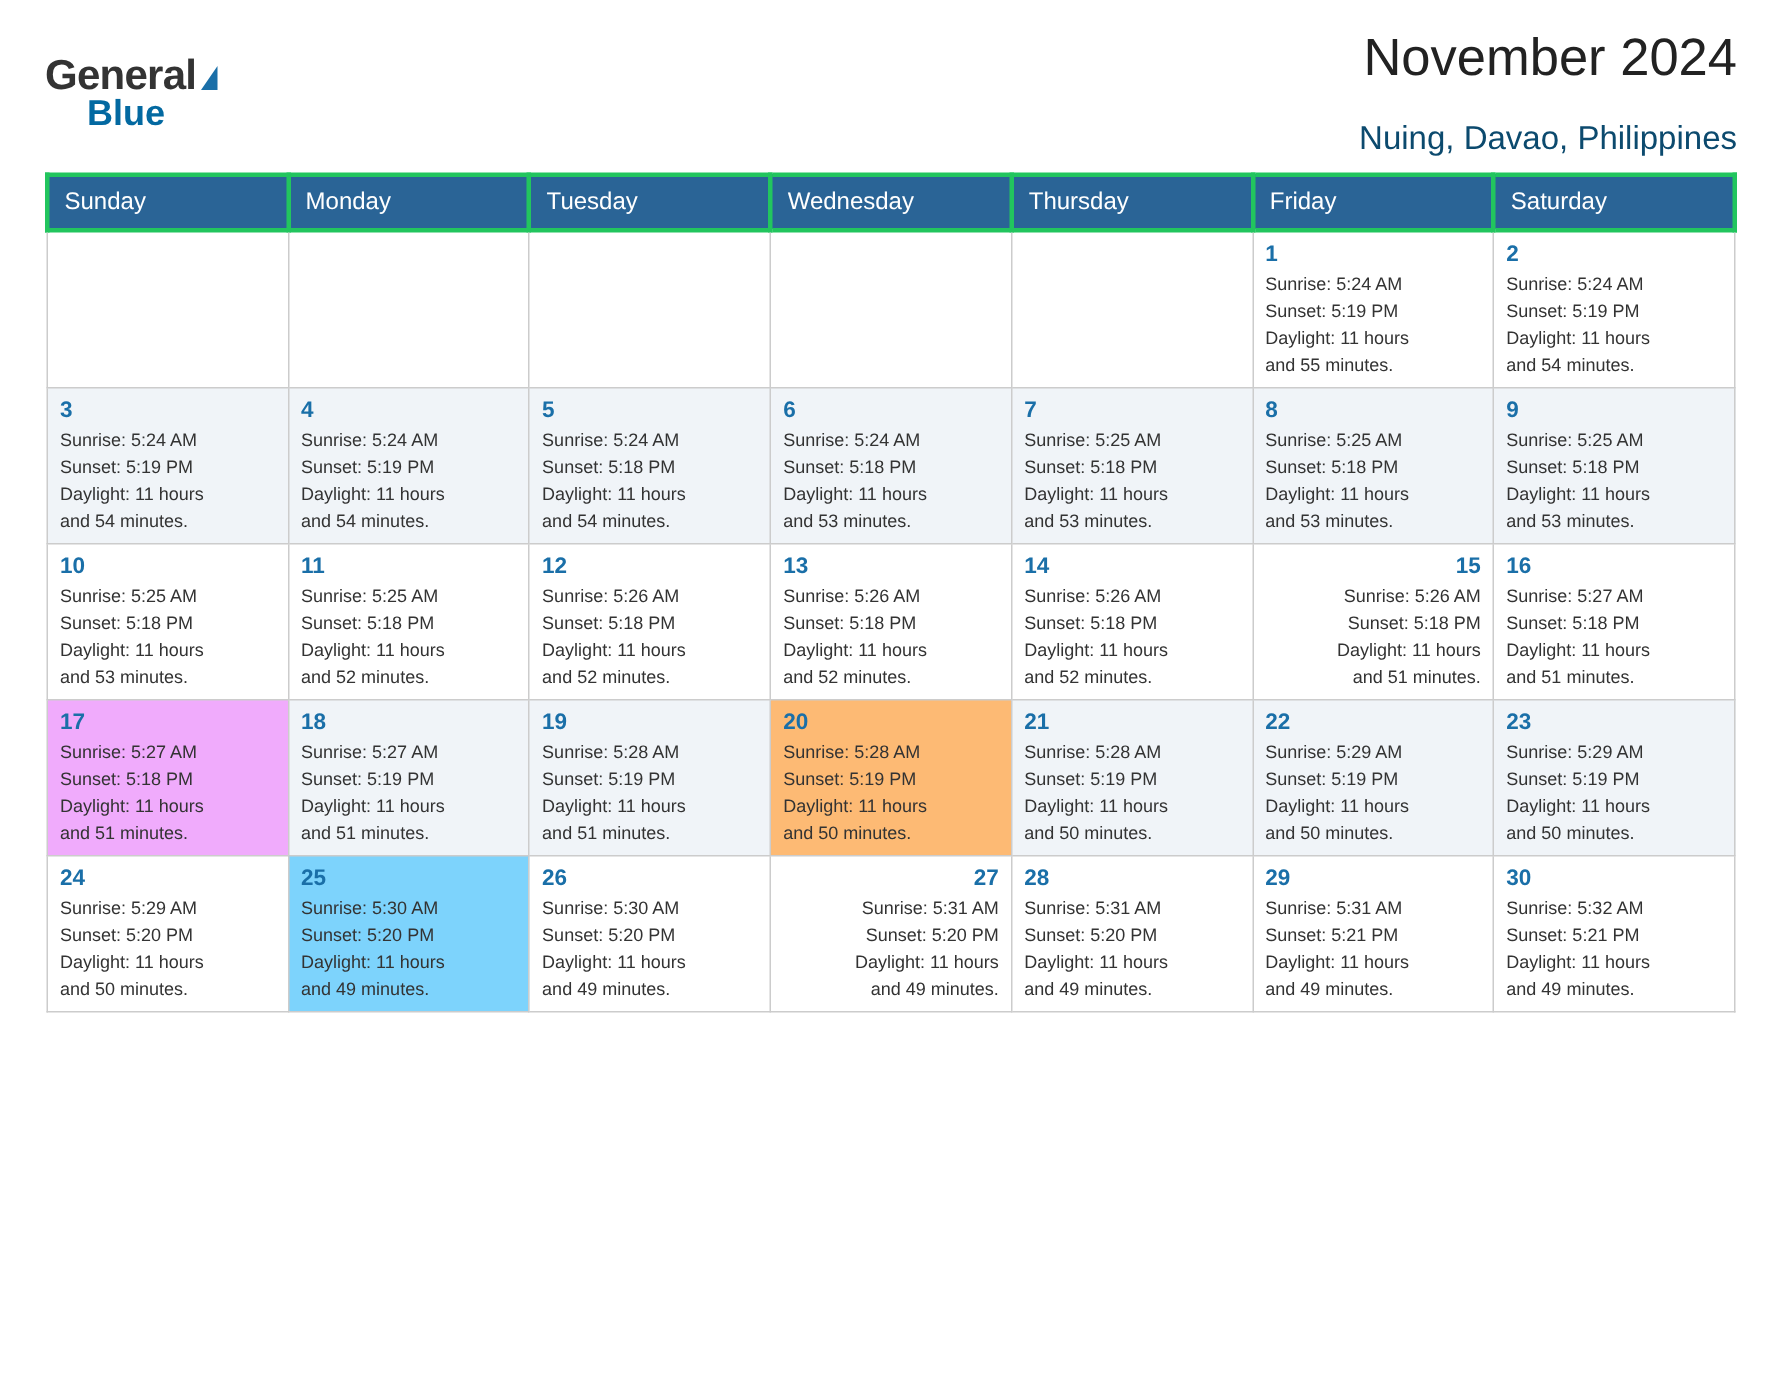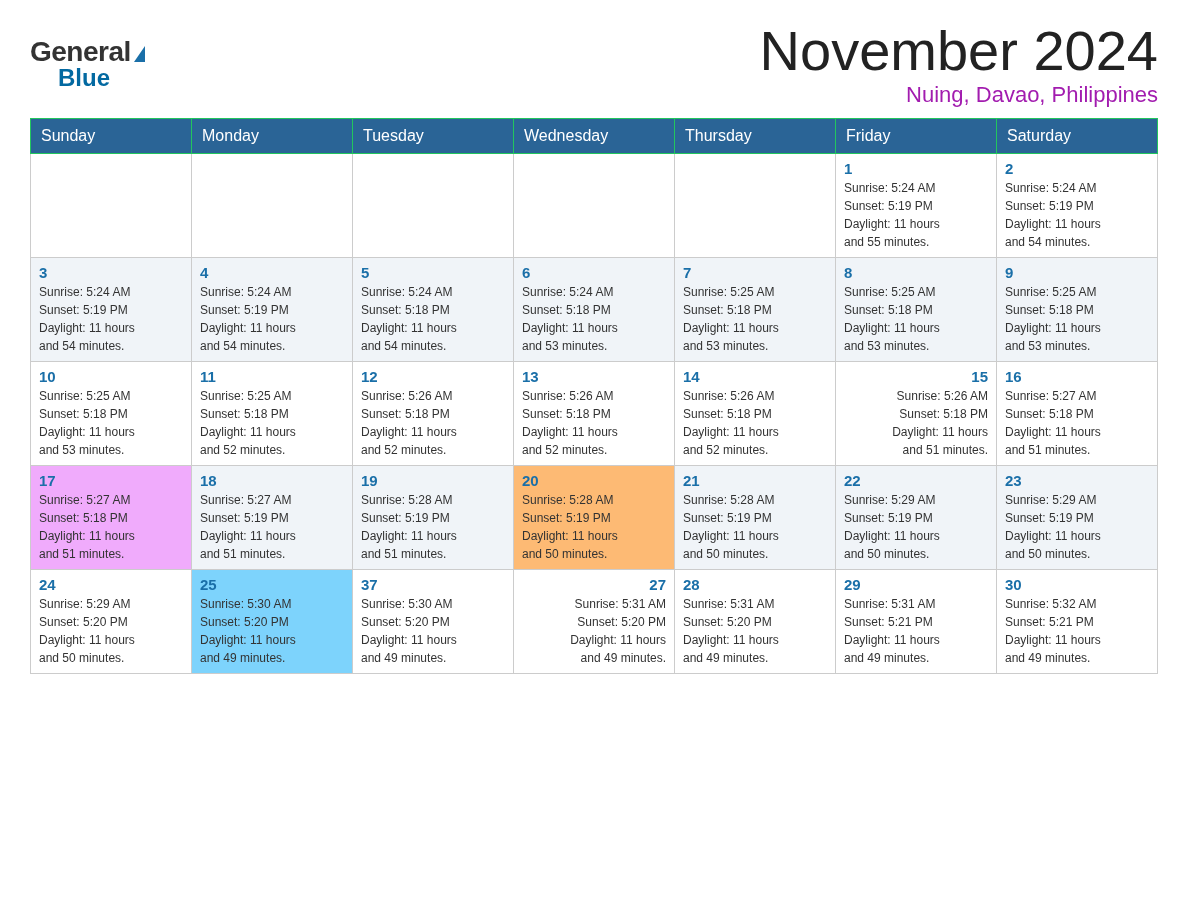--- a/index.html
+++ b/index.html
@@ -19,43 +19,43 @@
     }
     .logo {
       display: flex;
       flex-direction: column;
       align-items: flex-start;
     }
     .title-block {
       text-align: right;
     }
     .month-title {
-      font-size: 56px;
+      font-size: 35px;
       font-weight: 400;
       color: #222;
       line-height: 1.1;
     }
     .location-title {
       font-size: 22px;
-      color: #a21caf;
-      margin-top: 0;
+      color: #0c4a6e;
+      margin-top: 20px;
     }
     .calendar-table {
       width: 100%;
       border-collapse: collapse;
       margin-top: 10px;
     }
     .calendar-table th {
       background: #2a6496;
       color: #fff;
       font-size: 16px;
       font-weight: normal;
       padding: 8px 10px;
       text-align: left;
-      border: 1px solid #22c55e;
+      border: 3px solid #22c55e;
     }
     .calendar-table td {
       vertical-align: top;
       padding: 6px 8px;
       border: 1px solid #ccc;
       width: 14.28%;
       min-height: 90px;
       font-size: 12.5px;
       color: #333;
     }
@@ -220,21 +220,21 @@
       <tr style="background: rgb(255, 255, 255);">
         <td style="background: rgb(255, 255, 255);">
           <span class="day-number">24</span>
           <div class="day-info">Sunrise: 5:29 AM<br>Sunset: 5:20 PM<br>Daylight: 11 hours<br>and 50 minutes.</div>
         </td>
         <td style="background: #7dd3fc;">
           <span class="day-number">25</span>
           <div class="day-info">Sunrise: 5:30 AM<br>Sunset: 5:20 PM<br>Daylight: 11 hours<br>and 49 minutes.</div>
         </td>
         <td style="background: rgb(255, 255, 255);">
-          <span class="day-number">37</span>
+          <span class="day-number">26</span>
           <div class="day-info">Sunrise: 5:30 AM<br>Sunset: 5:20 PM<br>Daylight: 11 hours<br>and 49 minutes.</div>
         </td>
         <td style="background: rgb(255, 255, 255); text-align: right;">
           <span class="day-number">27</span>
           <div class="day-info">Sunrise: 5:31 AM<br>Sunset: 5:20 PM<br>Daylight: 11 hours<br>and 49 minutes.</div>
         </td>
         <td style="background: rgb(255, 255, 255);">
           <span class="day-number">28</span>
           <div class="day-info">Sunrise: 5:31 AM<br>Sunset: 5:20 PM<br>Daylight: 11 hours<br>and 49 minutes.</div>
         </td>

